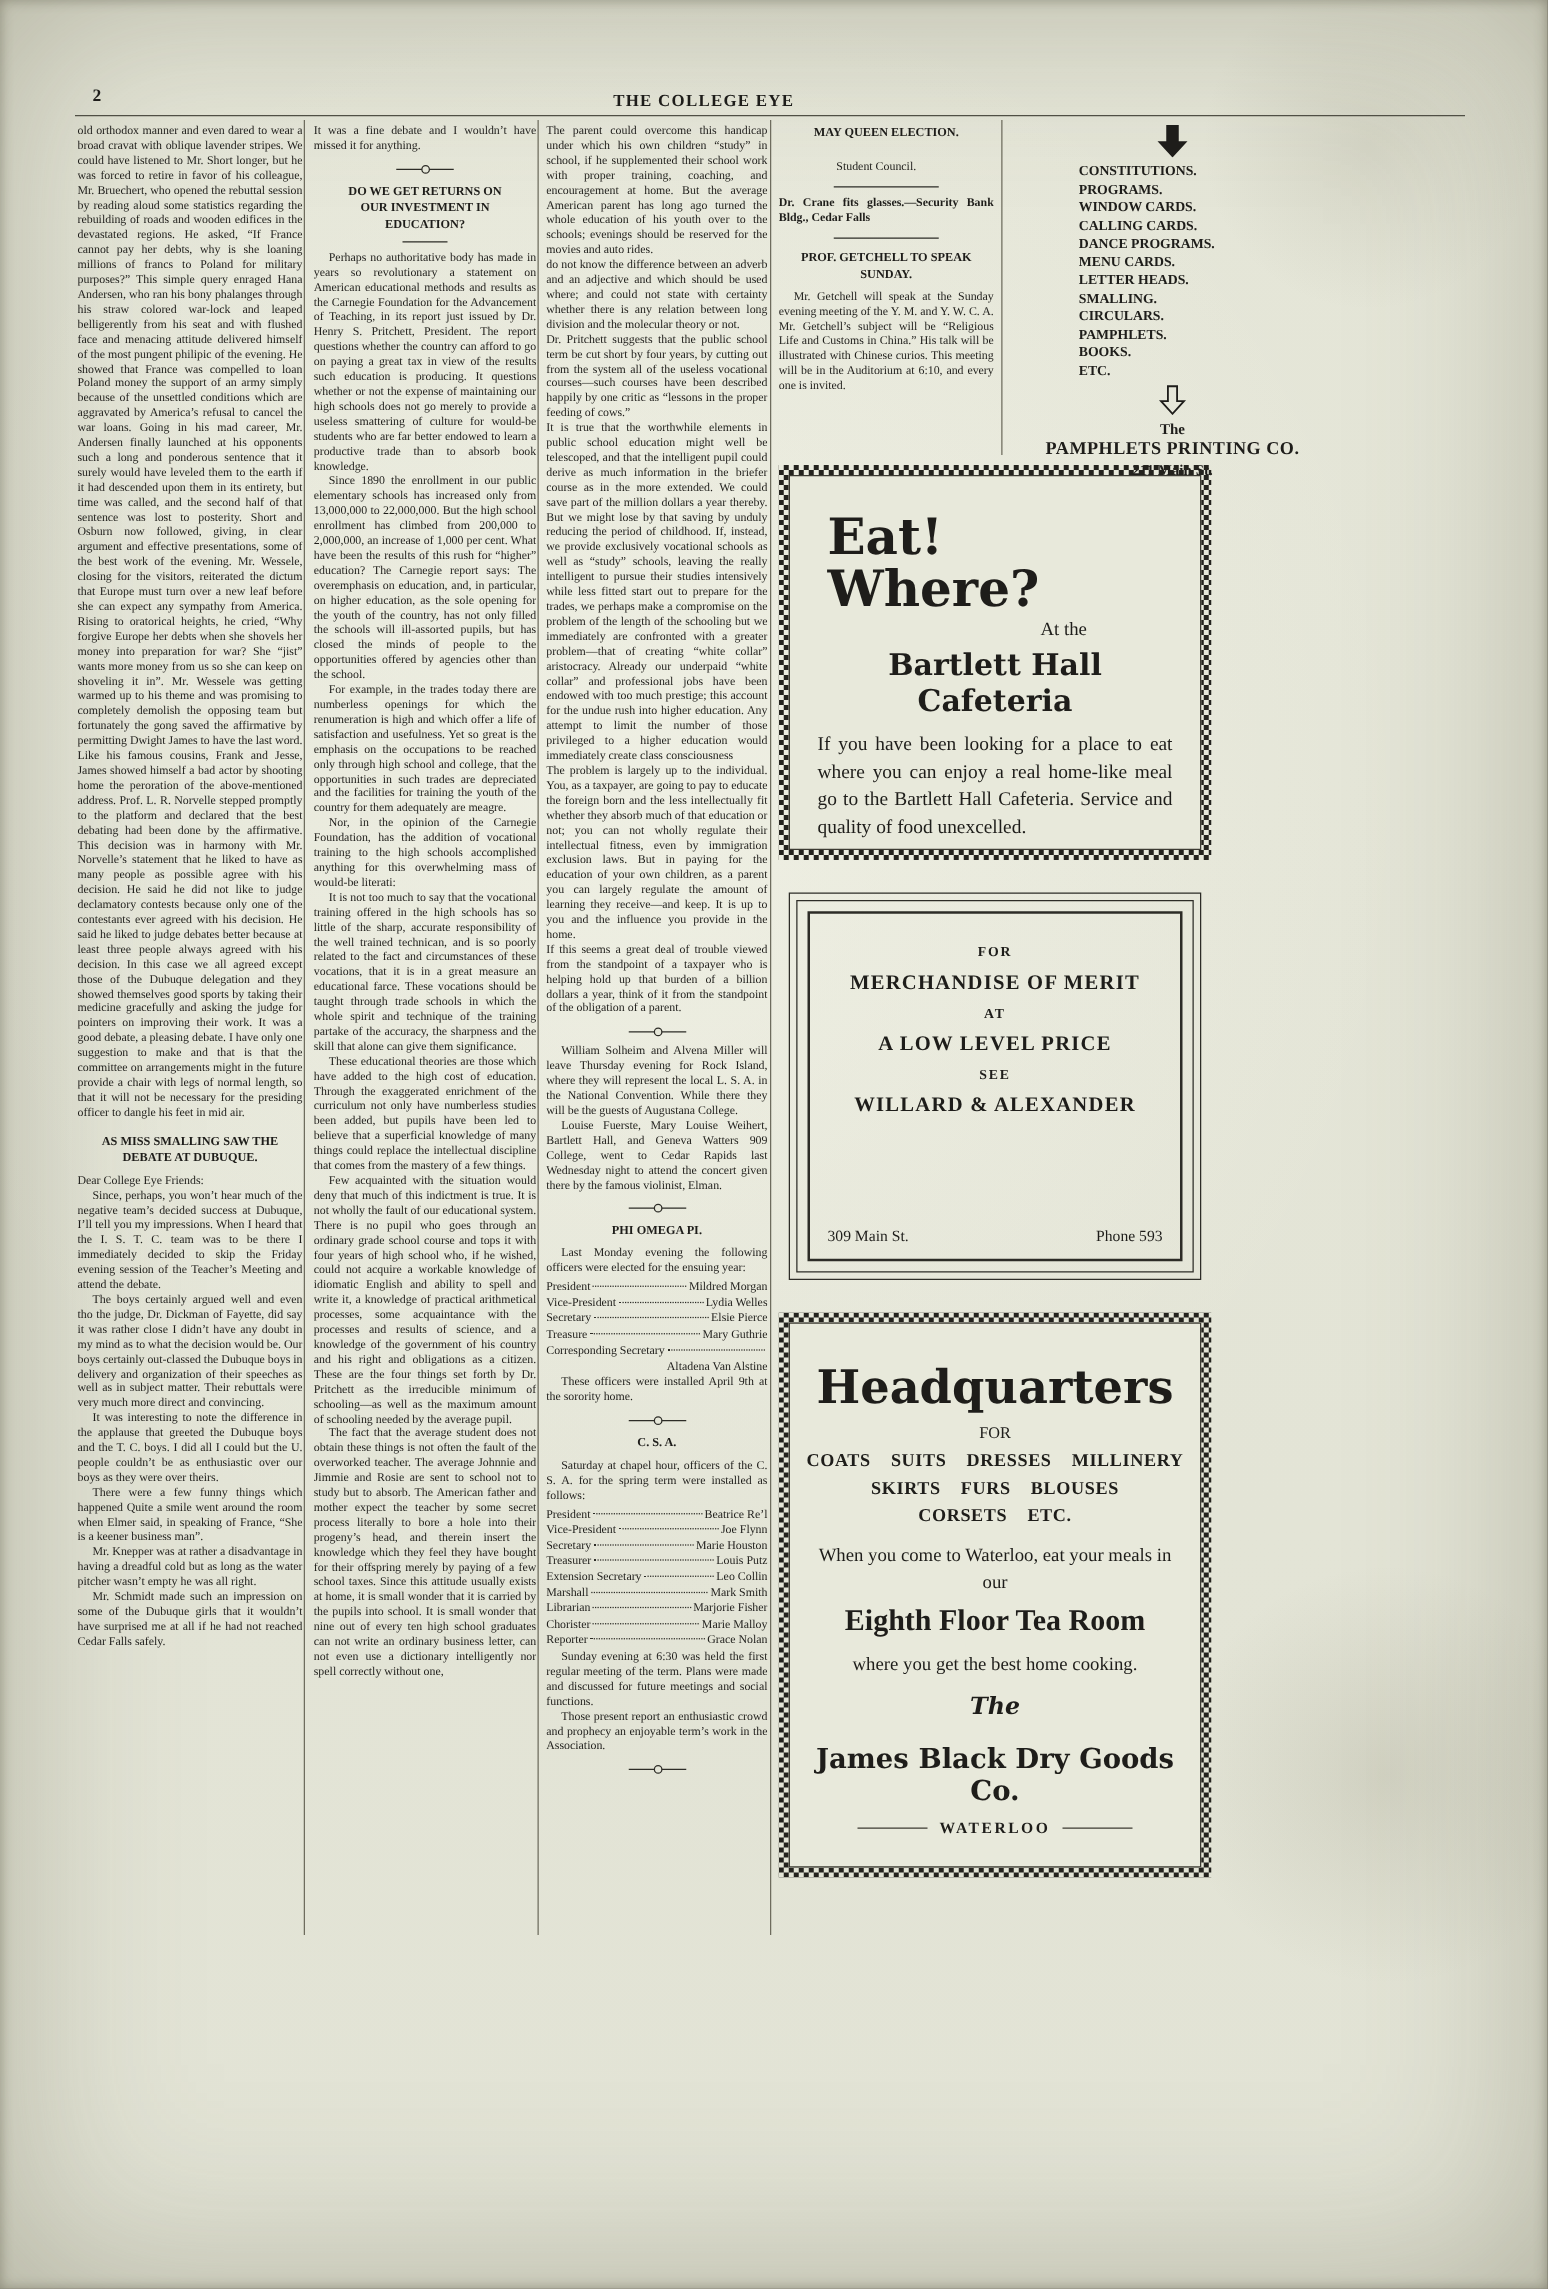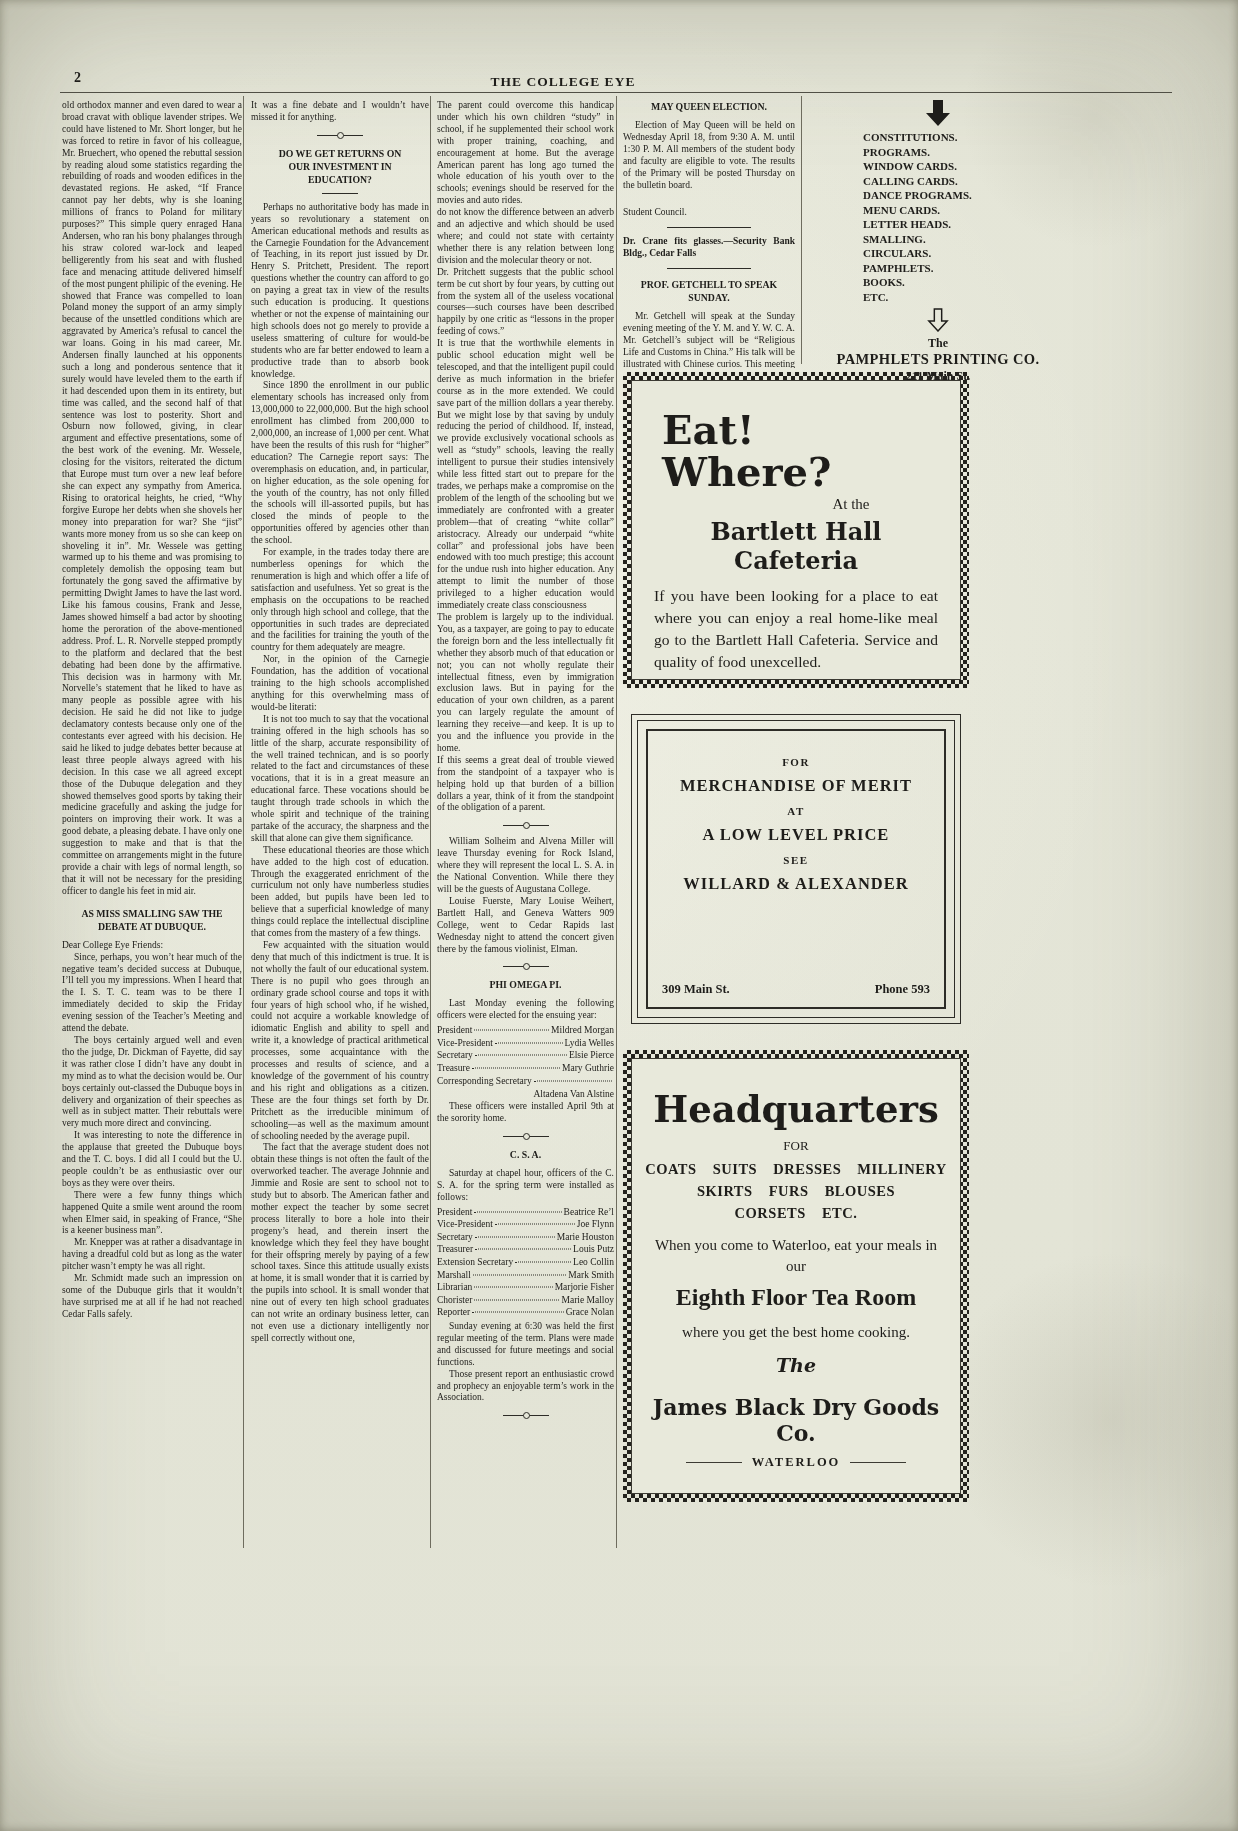--- a/index.html
+++ b/index.html
@@ -34,21 +34,21 @@
   .divider{position:relative;height:6px;margin:8px auto;width:46px;}
   .divider::before{content:"";position:absolute;left:0;right:0;top:3px;height:1px;background:#2d2c27;}
   .divider::after{content:"";position:absolute;left:50%;top:0;width:5px;height:5px;margin-left:-3px;
                   border-radius:50%;background:#e5e6d8;border:1px solid #2d2c27;}
   .rule-short{width:36px;height:1px;background:#2d2c27;margin:5px auto 8px;}
   .rule-mid{width:84px;height:1px;background:#2d2c27;margin:8px auto;}
   .officers{margin:2px 0;}
   .officer{display:flex;align-items:baseline;line-height:12.6px;}
   .officer .dots{flex:1;min-width:10px;border-bottom:1.2px dotted #2d2c27;margin:0 2px;transform:translateY(-2.5px);}
   .rightline{text-align:right;}
-  .signature{text-align:left;padding-right:16px;text-indent:0;margin-top:16px;}
+  .signature{text-align:center;padding-right:16px;text-indent:0;margin-top:16px;}
   .notice{font-weight:bold;}
 
   
   .ad-dannevirke{position:absolute;left:812px;top:100px;width:252px;height:272px;text-align:center;}
   .dv-arrow{display:block;margin:0 auto 4px;}
   .dv-list{width:150px;margin:2px auto 4px;text-align:left;font-weight:bold;
            font-size:11px;line-height:14.5px;}
   .dv-the{font-size:12px;font-weight:bold;margin-top:3px;}
   .dv-name{font-weight:bold;font-size:14.5px;letter-spacing:.4px;}
   .dv-addr{font-weight:bold;font-size:12px;margin-top:1px;}
@@ -68,21 +68,21 @@
 
   
   .ad-willard{position:absolute;left:631px;top:714px;width:330px;height:310px;
               box-sizing:border-box;border:1px solid #2d2c27;padding:5px;}
   .w2{box-sizing:border-box;height:100%;border:1px solid #2d2c27;padding:8px;}
   .w3{box-sizing:border-box;height:100%;border:2px solid #2d2c27;padding:16px 14px 10px;
       display:flex;flex-direction:column;align-items:center;text-align:center;}
   .w-small{font-size:11px;font-weight:bold;letter-spacing:1.5px;margin-top:9px;}
   .w-big{font-size:16.5px;font-weight:bold;letter-spacing:1px;margin-top:8px;}
   .w-bottom{display:flex;justify-content:space-between;width:100%;margin-top:auto;
-            font-weight:bold;font-size:12.5px;}
+            font-weight:normal;font-size:12.5px;}
 
   
   .ad-jamesblack{position:absolute;left:623px;top:1050px;width:346px;height:452px;}
   .jb-inner{padding:14px 12px;text-align:center;}
   .hq{font-family:"DejaVu Serif",serif;font-weight:bold;font-size:37px;margin-top:14px;}
   .hq-for{font-size:13px;margin:7px 0 5px;}
   .hq-items{font-weight:bold;font-size:14.5px;line-height:1.5;letter-spacing:.5px;word-spacing:12px;}
   .hq-tag{font-size:15px;line-height:1.35;margin-top:11px;}
   .tea{font-weight:bold;font-size:24px;margin-top:8px;}
   .hq-the{font-size:19px;font-style:italic;font-weight:bold;margin-top:12px;font-family:"DejaVu Serif",serif;}
@@ -241,21 +241,20 @@
       </div>
     <div>
         <p class="para">Sunday evening at 6:30 was held the first regular meeting of the term. Plans were made and discussed for future meetings and social functions.</p>
         <p class="para">Those present report an enthusiastic crowd and prophecy an enjoyable term’s work in the Association.</p>
       </div>
     <div class="divider"></div>
   </section>
 
   <section class="col c4">
     <h3 class="subhead">MAY QUEEN ELECTION.</h3>
-    <p class="para">Election of May Queen will be held on Wednesday April 18, from 9:30 A. M. until 1:30 P. M. All members of the student body and faculty are eligible to vote. The results of the Primary will be posted Thursday on the bulletin board.</p>
     <p class="para signature">Student Council.</p>
     <div class="rule-mid"></div>
     <p class="para noindent notice">Dr. Crane fits glasses.—Security Bank Bldg., Cedar Falls</p>
     <div class="rule-mid"></div>
     <h3 class="subhead">PROF. GETCHELL TO SPEAK
 SUNDAY.</h3>
     <p class="para">Mr. Getchell will speak at the Sunday evening meeting of the Y. M. and Y. W. C. A. Mr. Getchell’s subject will be “Religious Life and Customs in China.” His talk will be illustrated with Chinese curios. This meeting will be in the Auditorium at 6:10, and every one is invited.</p>
   </section>
 
   <aside class="ad-dannevirke">

